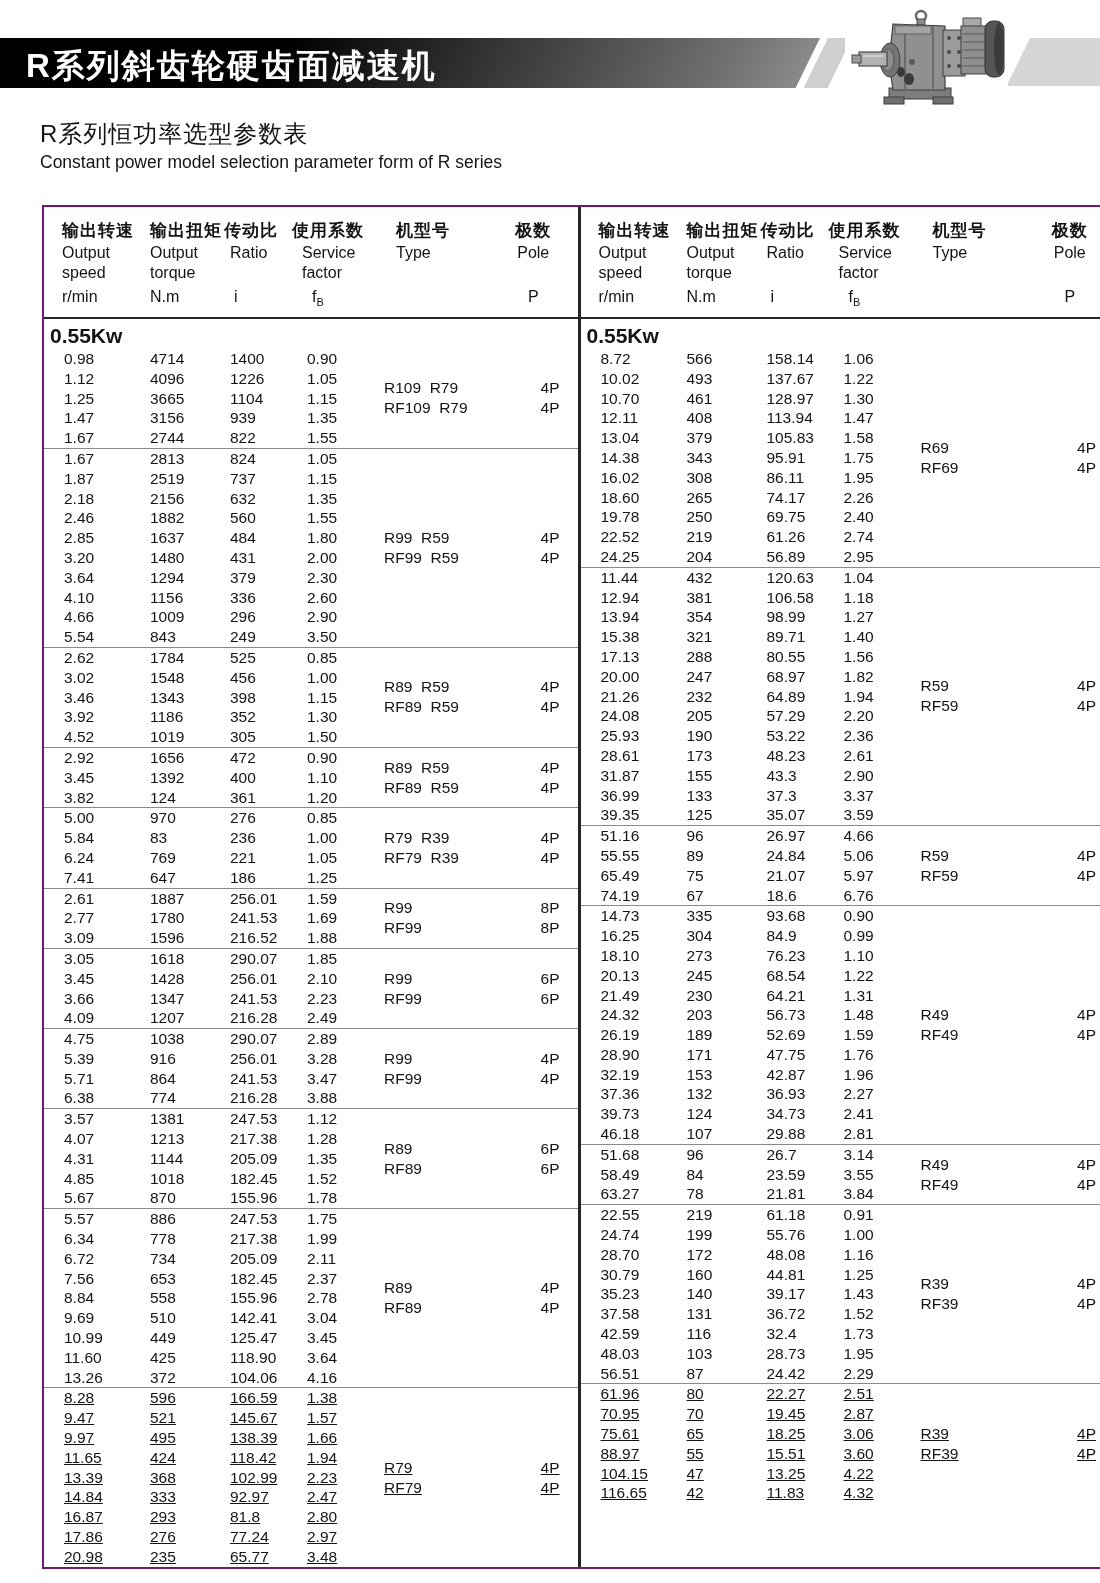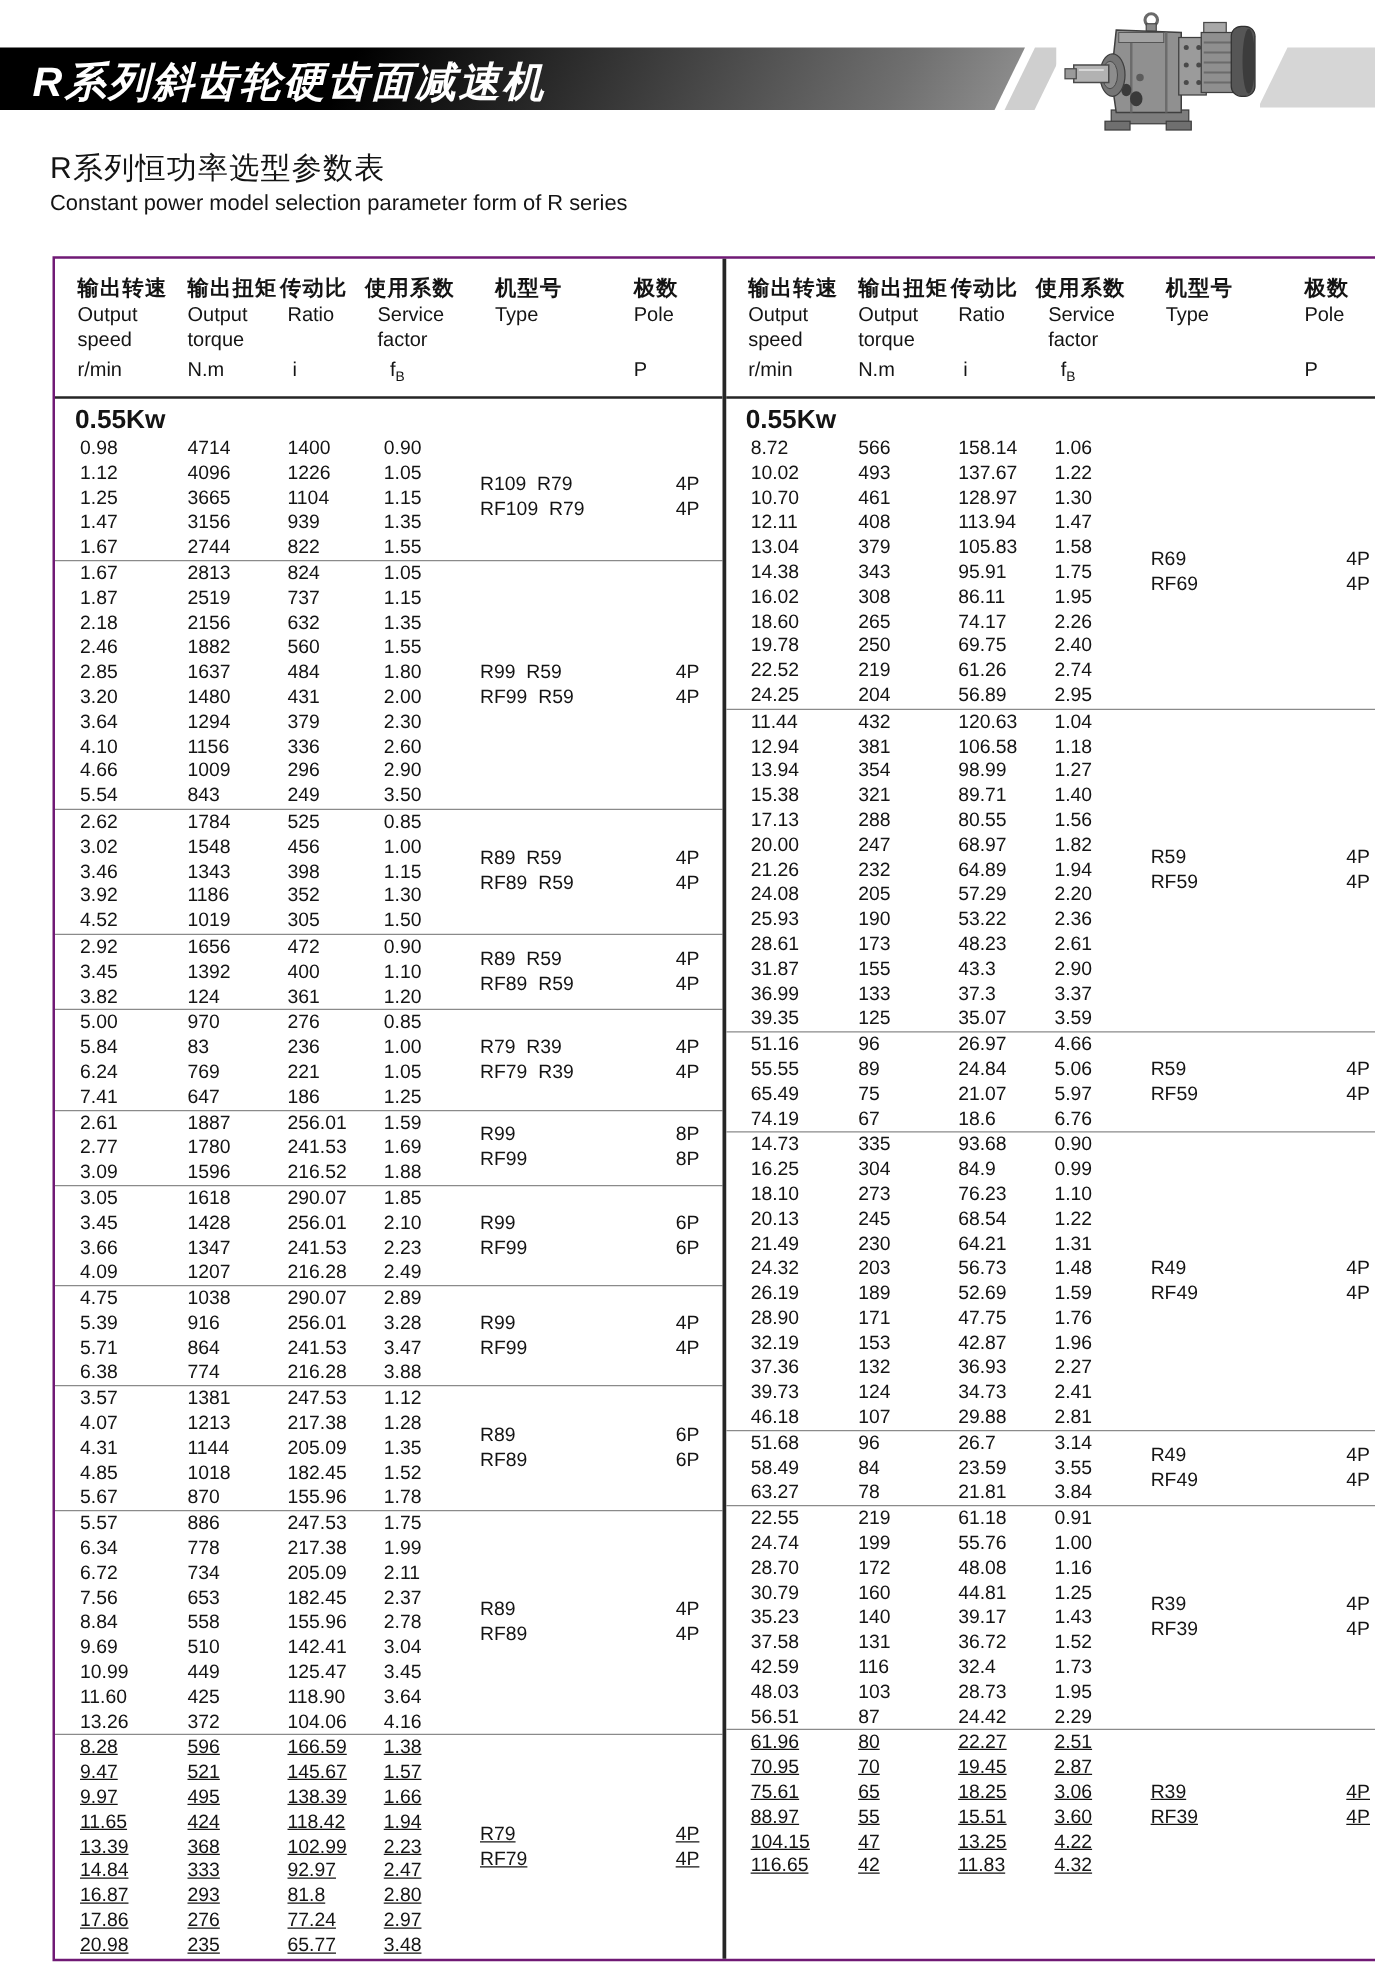--- a/index.html
+++ b/index.html
@@ -8,21 +8,21 @@
 
   
   .band-dark{position:absolute;left:-40px;top:38px;width:860px;height:50px;
     background:linear-gradient(90deg,#000 0%,#000 38%,#6f6f6f 90%,#8a8a8a 100%);
     transform:skewX(-26deg);transform-origin:top left;}
   .band-tail{position:absolute;left:828px;top:38px;width:24px;height:50px;background:#cfcfcf;
     transform:skewX(-26deg);transform-origin:top left;}
   .band-right{position:absolute;left:1030px;top:38px;width:160px;height:48px;background:#d6d6d6;
     transform:skewX(-26deg);transform-origin:top left;}
   .banner-title{position:absolute;left:26px;top:44px;font-size:33px;font-weight:bold;
-    font-style:italic;color:#ffffff;letter-spacing:2px;white-space:nowrap;}
+    color:#ffffff;letter-spacing:2px;white-space:nowrap;}
   .machine-bg{position:absolute;left:845px;top:0;width:163px;height:112px;background:#ffffff;}
   .machine-bg svg{position:absolute;left:0;top:2px;}
 
   
   .title-zh{position:absolute;left:40px;top:118px;font-size:24px;font-weight:normal;letter-spacing:1px;}
   .title-en{position:absolute;left:40px;top:152px;font-size:17.5px;}
 
   
   .ptable{position:absolute;left:42px;top:205px;width:1074px;display:flex;
     border:2px solid #701a75;box-sizing:border-box;}
@@ -35,24 +35,24 @@
   .hcell .zh{font-size:17px;font-weight:bold;line-height:24px;letter-spacing:1px;white-space:nowrap;}
   .hcell .en{font-size:16px;}
   .hcell .unit{font-size:16px;margin-top:4px;}
   .hc0{padding-left:18px;}
   .hc2 .zh{margin-left:-6px;}
   .hc2 .unit{margin-left:4px;}
   .hc3 .zh{margin-left:-15px;}
   .hc3 .en{margin-left:-5px;}
   .hc3 .unit{margin-left:5px;}
   .hc4{padding-left:12px;}
-  .hc5{text-align:left;padding-right:18px;}
+  .hc5{text-align:center;padding-right:18px;}
   sub{font-size:11px;}
 
-  .power{height:30px;line-height:34px;font-weight:bold;font-size:21px;padding-left:16px;}
+  .power{height:30px;line-height:34px;font-weight:bold;font-size:21px;padding-left:6px;}
 
   .group{display:flex;border-bottom:1px solid #8a8a8a;}
   .group:last-child{border-bottom:none;text-decoration:underline;}
   .rows{width:340px;flex:0 0 340px;}
   .drow{display:grid;grid-template-columns:106px 80px 77px 77px;height:var(--rh);line-height:var(--rh);}
   .c0{padding-left:20px;}
   .typewrap{flex:1;display:flex;flex-direction:column;justify-content:center;}
   .tline{display:flex;line-height:20px;}
   .t{width:123px;white-space:pre;}
   .p{flex:1;text-align:right;padding-right:18px;}

